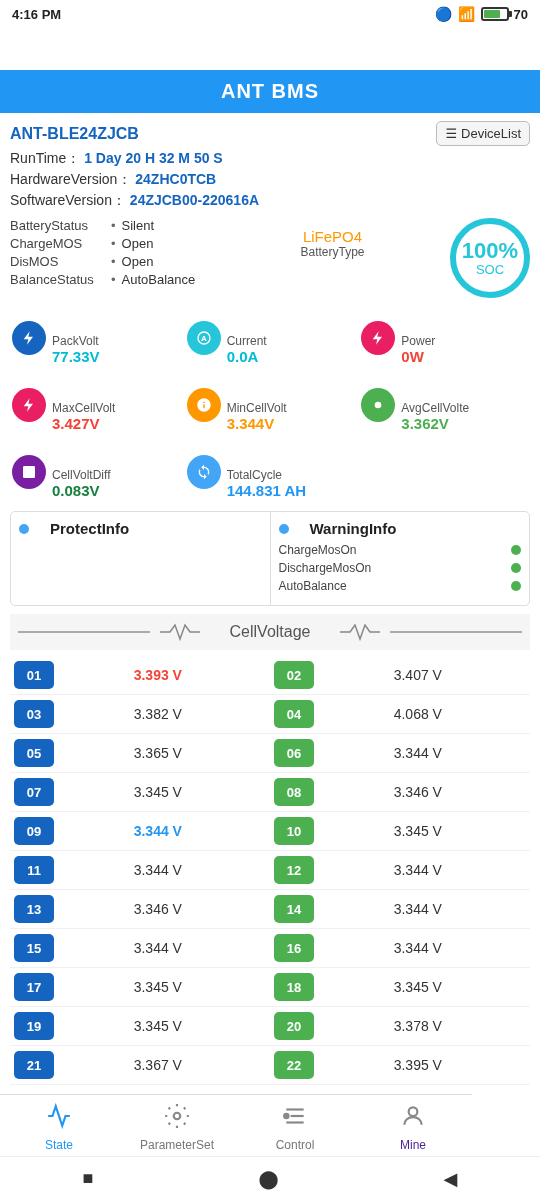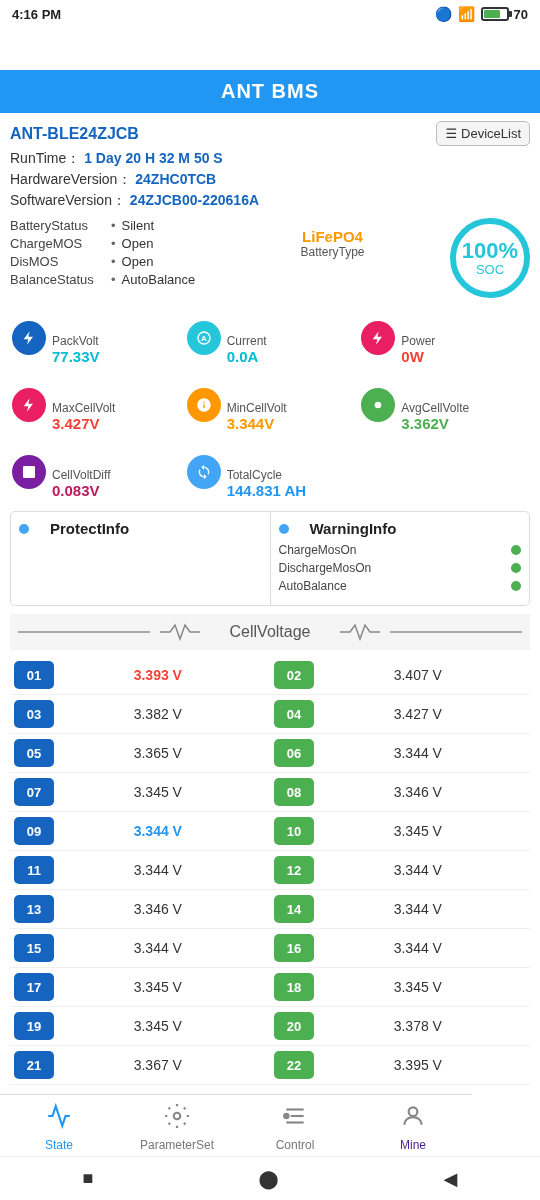--- a/index.html
+++ b/index.html
@@ -43,21 +43,21 @@
     .info-row span.val { color: #1565c0; font-weight: 600; }
 
     
     .status-section { display: flex; align-items: flex-start; margin: 8px 0; }
     .status-labels { flex: 1; }
     .status-labels .status-item { display: flex; gap: 6px; font-size: 13px; margin-bottom: 3px; }
     .status-labels .status-item .label { color: #444; min-width: 95px; }
     .status-labels .status-item .dot { color: #666; }
     .status-labels .status-item .sval { color: #333; }
     .battery-type-col { flex: 1; text-align: center; padding-top: 10px; }
-    .battery-type-text { color: #ff9800; font-size: 15px; font-weight: bold; }
+    .battery-type-text { color: #ff9800; font-size: 15px; font-weight: normal; }
     .battery-type-sub { color: #555; font-size: 12px; }
     .soc-circle { width: 80px; height: 80px; border-radius: 50%; border: 6px solid #26c6da; display: flex; flex-direction: column; justify-content: center; align-items: center; margin-left: 10px; }
     .soc-pct { font-size: 22px; font-weight: bold; color: #26c6da; line-height: 1; }
     .soc-label { font-size: 13px; color: #26c6da; }
 
     
     .metrics-grid { display: grid; grid-template-columns: 1fr 1fr 1fr; gap: 4px; margin: 8px 0; }
     .metric-item { display: flex; align-items: center; gap: 6px; padding: 4px 2px; }
     .metric-icon { width: 34px; height: 34px; border-radius: 50%; display: flex; align-items: center; justify-content: center; font-size: 16px; flex-shrink: 0; }
     .metric-icon.blue { background: #1565c0; }
@@ -65,21 +65,21 @@
     .metric-icon.red-pink { background: #e91e63; }
     .metric-icon.orange { background: #ff9800; }
     .metric-icon.green { background: #4caf50; }
     .metric-icon.purple { background: #7b1fa2; }
     .metric-icon.blue-light { background: #42a5f5; }
     .metric-text .label { font-size: 12px; color: #555; margin-top: 24px; }
     .metric-text .value { font-size: 15px; font-weight: bold; }
     .metric-text .value.cyan { color: #00bcd4; }
     .metric-text .value.red { color: #f44336; }
     .metric-text .value.orange { color: #ff9800; }
-    .metric-text .value.purple { color: #be185d; }
+    .metric-text .value.purple { color: #15803d; }
     .metric-text .value.green { color: #4caf50; }
     .metric-text .value.blue { color: #2196f3; }
 
     
     .protect-warning { display: flex; margin: 8px 0; border: 1px solid #ddd; border-radius: 5px; }
     .protect-col, .warning-col { flex: 1; padding: 8px; }
     .protect-col { border-right: 1px solid #ddd; }
     .section-title { display: flex; align-items: center; gap: 21px; font-size: 15px; font-weight: 600; margin-bottom: 6px; }
     .section-title .dot-blue { width: 10px; height: 10px; border-radius: 50%; background: #42a5f5; border: 2px solid #42a5f5; }
     .warn-item { display: flex; justify-content: space-between; align-items: center; font-size: 12px; margin-bottom: 4px; color: #444; }
@@ -332,21 +332,21 @@
         <tr class="cell-row">
           <td><span class="cell-badge blue">01</span></td>
           <td class="cell-val highlight-red">3.393 V</td>
           <td><span class="cell-badge green">02</span></td>
           <td class="cell-val">3.407 V</td>
         </tr>
         <tr class="cell-row">
           <td><span class="cell-badge blue">03</span></td>
           <td class="cell-val">3.382 V</td>
           <td><span class="cell-badge green">04</span></td>
-          <td class="cell-val">3.427 V</td>
+          <td class="cell-val">4.068 V</td>
         </tr>
         <tr class="cell-row">
           <td><span class="cell-badge blue">05</span></td>
           <td class="cell-val">3.365 V</td>
           <td><span class="cell-badge green">06</span></td>
           <td class="cell-val">3.344 V</td>
         </tr>
         <tr class="cell-row">
           <td><span class="cell-badge blue">07</span></td>
           <td class="cell-val">3.345 V</td>

